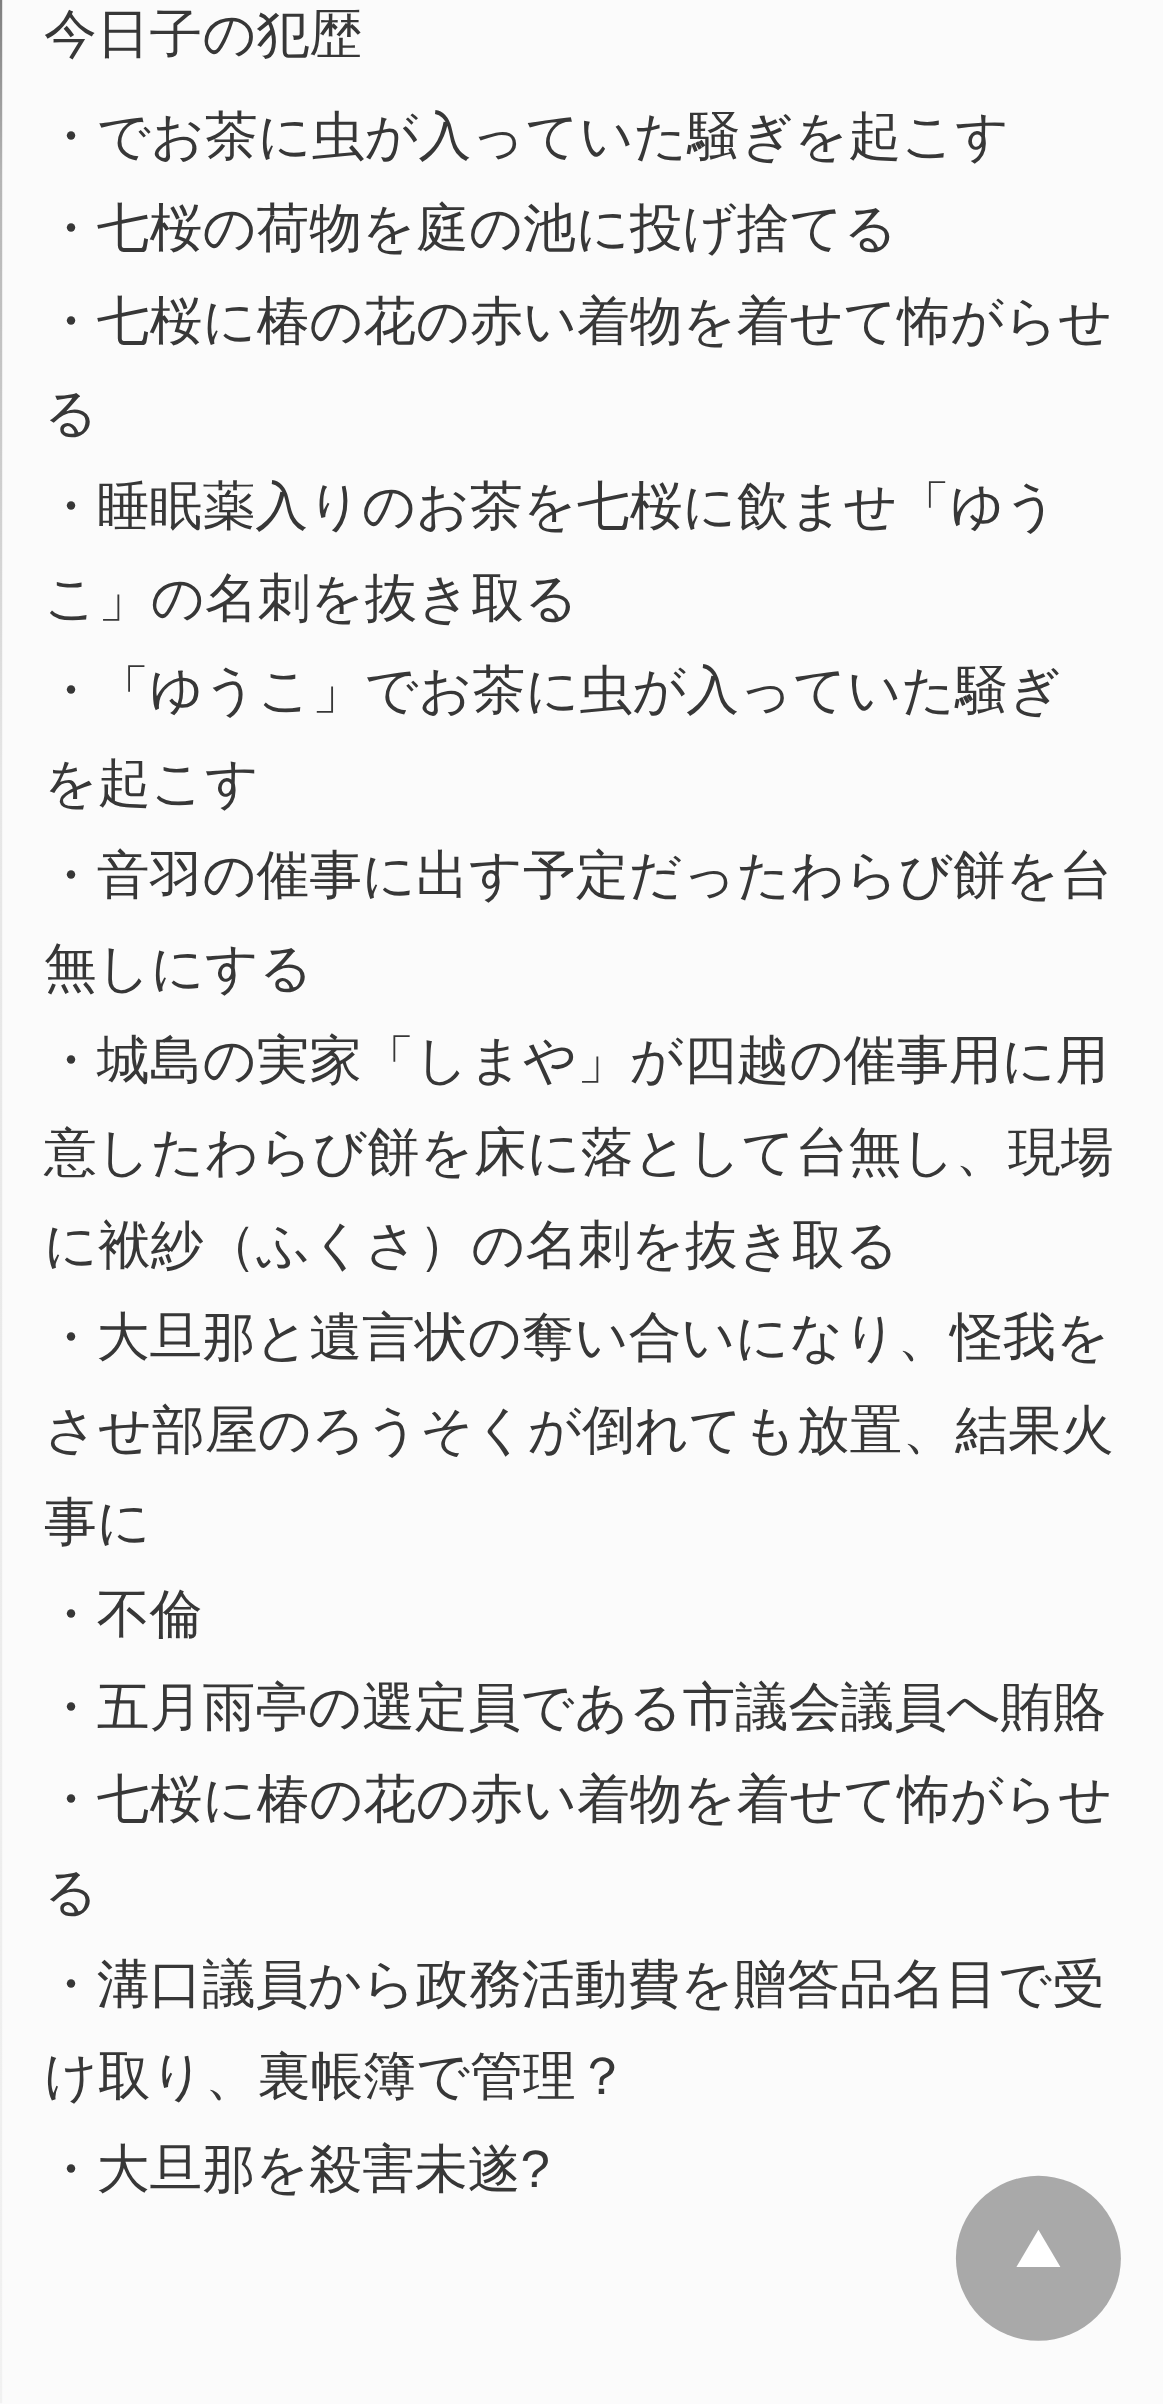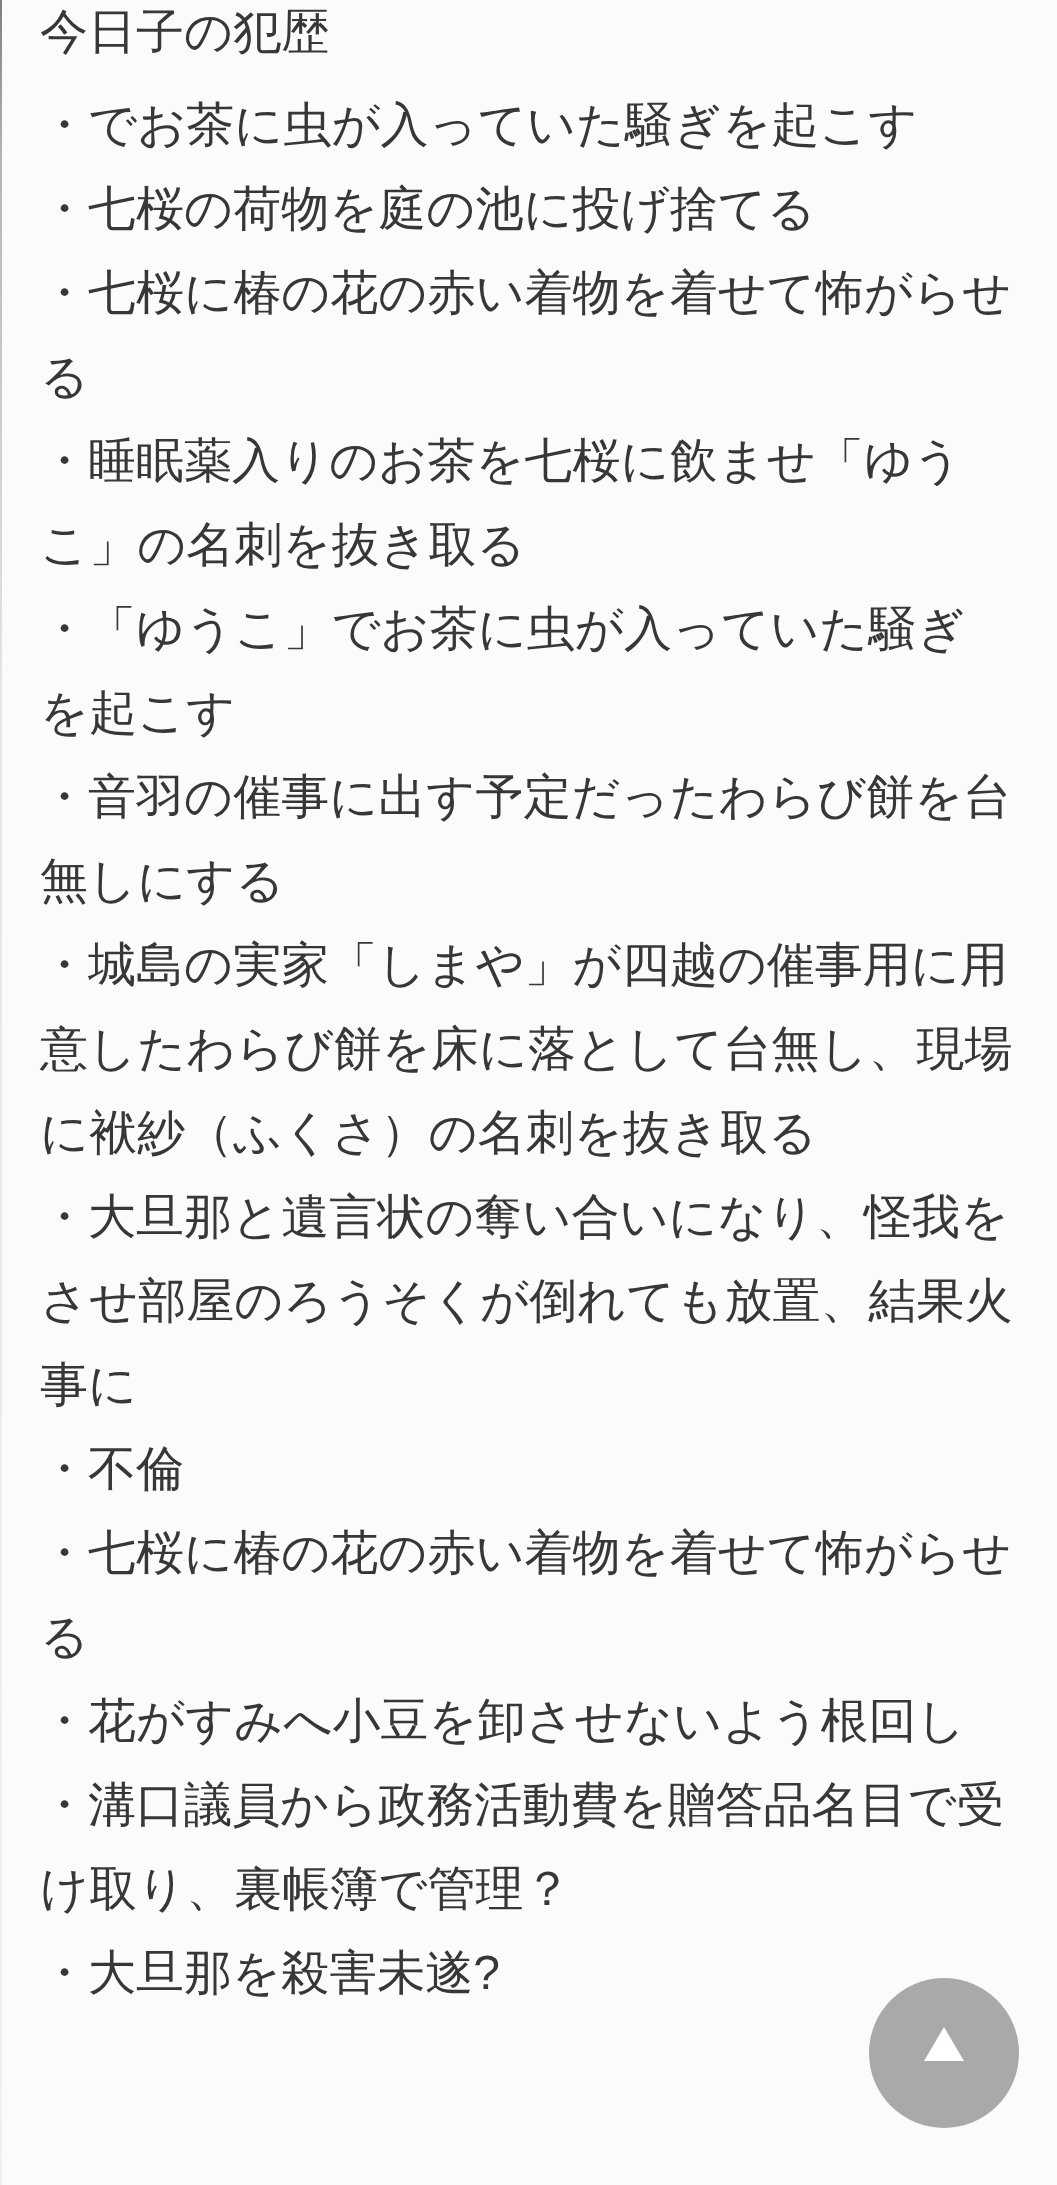--- a/index.html
+++ b/index.html
@@ -73,21 +73,21 @@
   <p class="title">今日子の犯歴</p>
   <p>・でお茶に虫が入っていた騒ぎを起こす</p>
   <p>・七桜の荷物を庭の池に投げ捨てる</p>
   <p>・七桜に椿の花の赤い着物を着せて怖がらせる</p>
   <p>・睡眠薬入りのお茶を七桜に飲ませ「ゆうこ」の名刺を抜き取る</p>
   <p>・「ゆうこ」でお茶に虫が入っていた騒ぎを起こす</p>
   <p>・音羽の催事に出す予定だったわらび餅を台無しにする</p>
   <p>・城島の実家「しまや」が四越の催事用に用意したわらび餅を床に落として台無し、現場に袱紗（ふくさ）の名刺を抜き取る</p>
   <p>・大旦那と遺言状の奪い合いになり、怪我をさせ部屋のろうそくが倒れても放置、結果火事に</p>
   <p>・不倫</p>
+  <p>・五月雨亭の選定員である市議会議員へ賄賂</p>
   <p>・七桜に椿の花の赤い着物を着せて怖がらせる</p>
-  <p>・花がすみへ小豆を卸させないよう根回し</p>
   <p>・溝口議員から政務活動費を贈答品名目で受け取り、裏帳簿で管理？</p>
   <p>・大旦那を殺害未遂?</p>
 </main>
 
 <div class="scroll-top">
   <span class="tri"></span>
 </div>
 
 </body></html>

